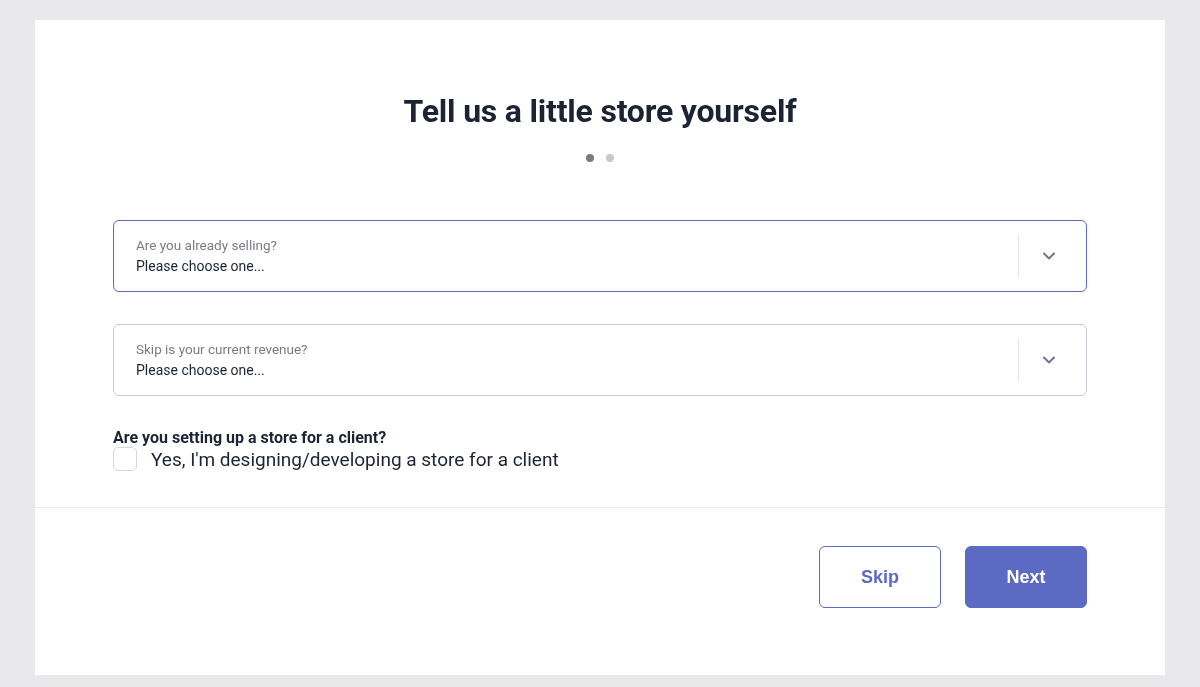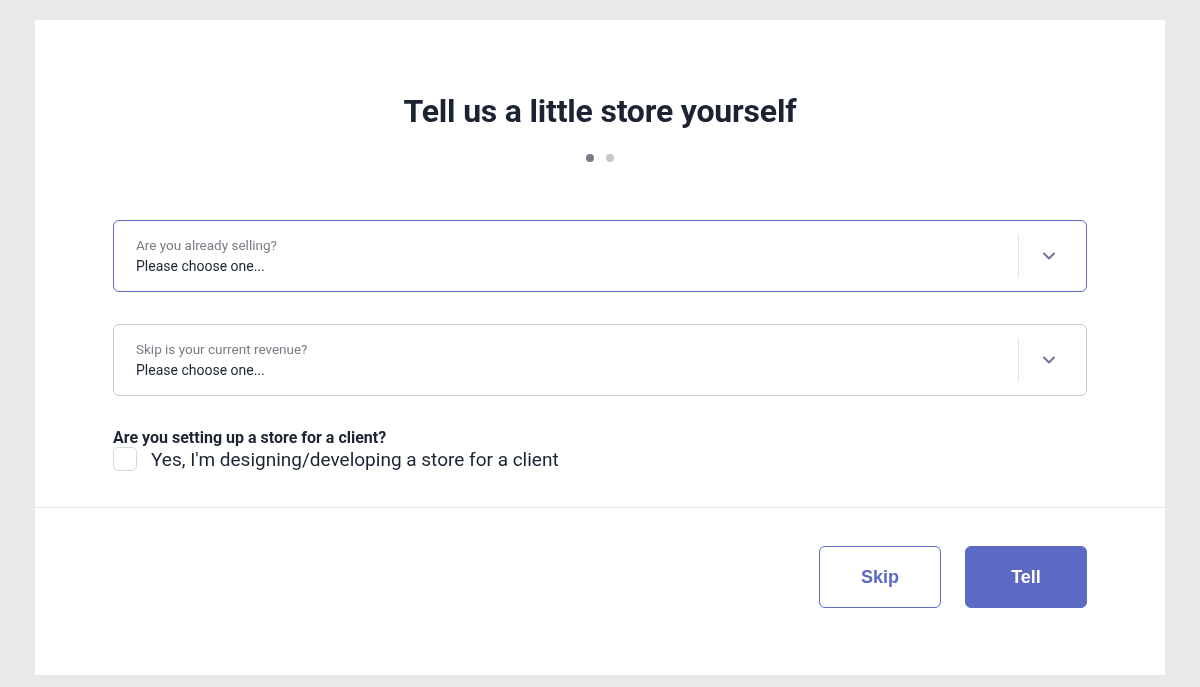--- a/index.html
+++ b/index.html
@@ -186,16 +186,16 @@
       <div class="checkbox-row">
         <div class="checkbox"></div>
         <label class="checkbox-label">Yes, I'm designing/developing a store for a client</label>
       </div>
     </div>
 
   </div>
 
   <div class="footer">
     <button class="btn btn-skip">Skip</button>
-    <button class="btn btn-next">Tell</button>
+    <button class="btn btn-next">Next</button>
   </div>
 
 </div>
 
 </body></html>

